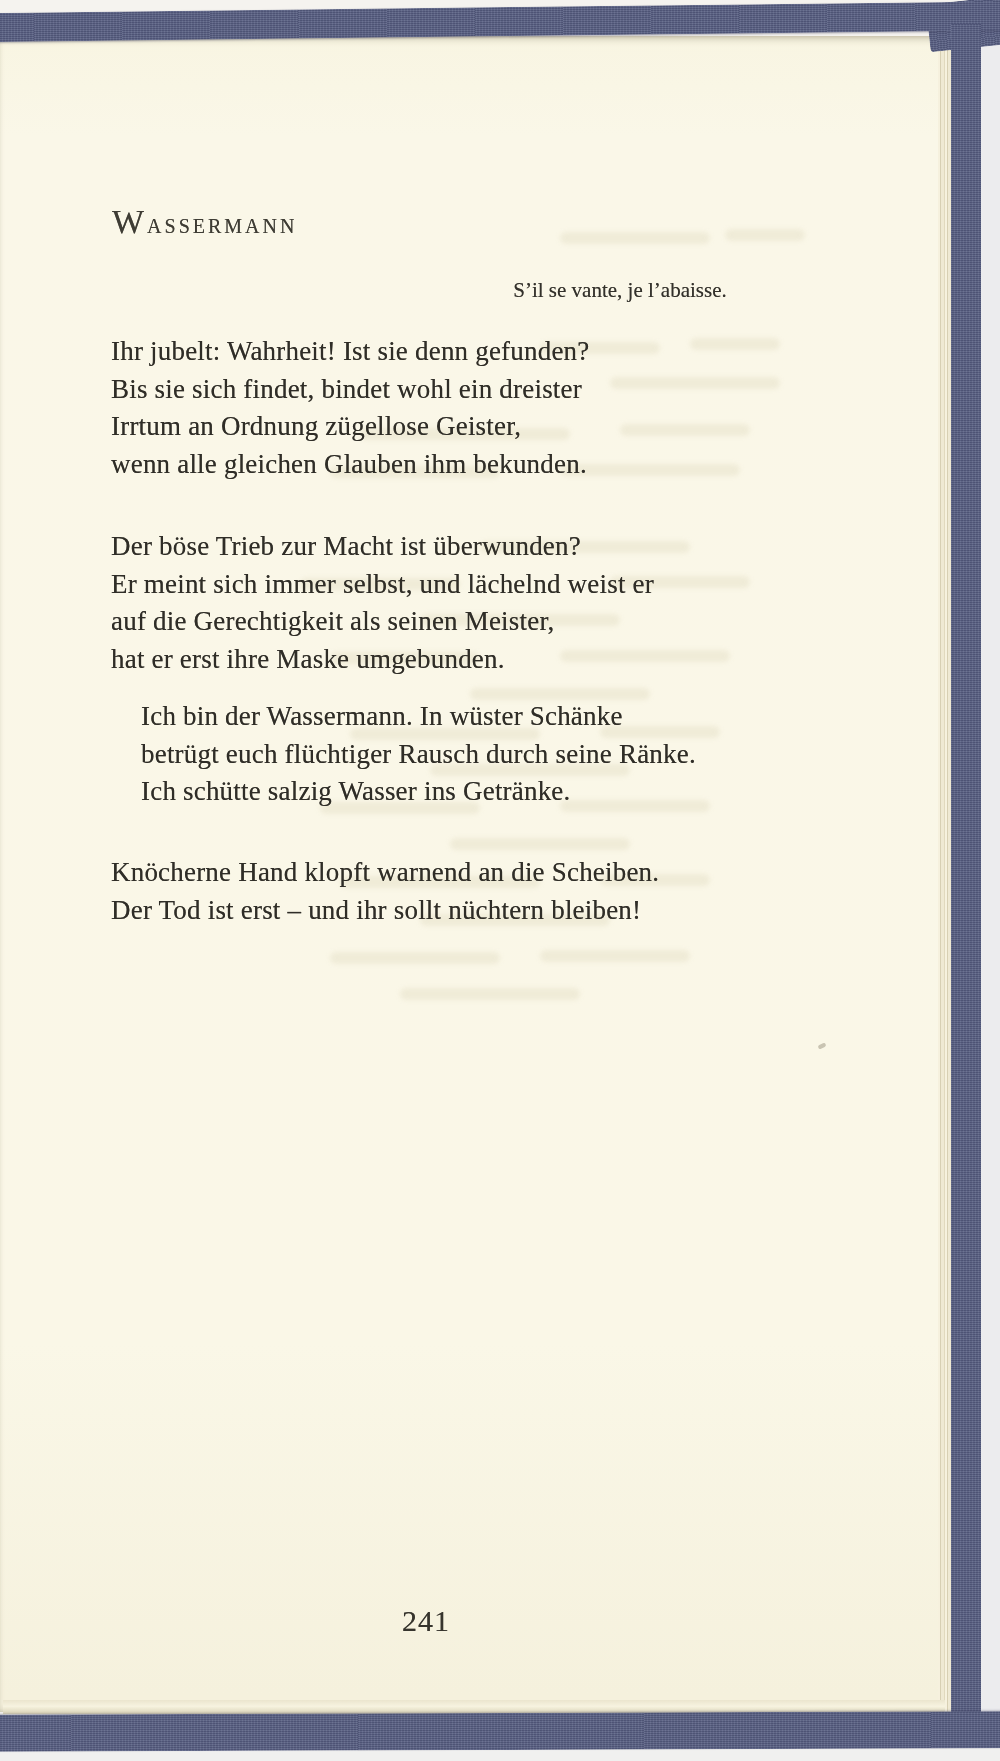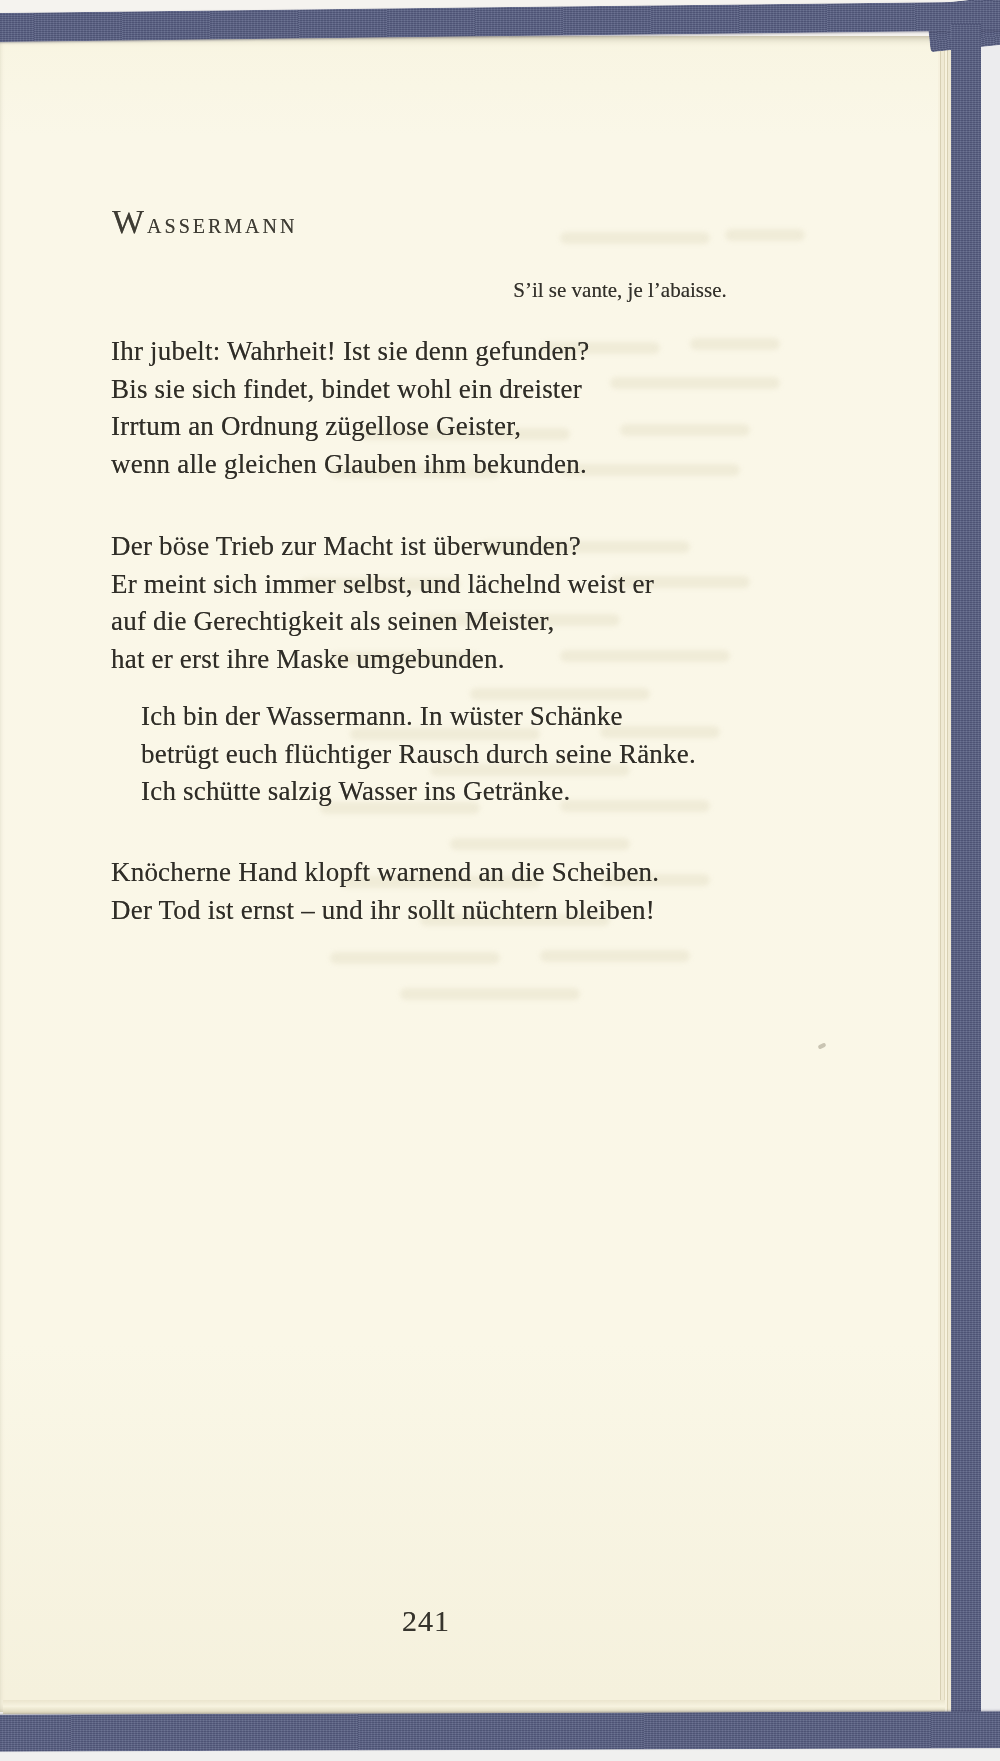--- a/index.html
+++ b/index.html
@@ -129,21 +129,21 @@
     </div>
 
     <div class="stanza s3">
       <div>Ich bin der Wassermann. In wüster Schänke</div>
       <div>betrügt euch flüchtiger Rausch durch seine Ränke.</div>
       <div>Ich schütte salzig Wasser ins Getränke.</div>
     </div>
 
     <div class="stanza s4">
       <div>Knöcherne Hand klopft warnend an die Scheiben.</div>
-      <div>Der Tod ist ernst – und ihr sollt nüchtern bleiben!</div>
+      <div>Der Tod ist erst – und ihr sollt nüchtern bleiben!</div>
     </div>
 
     <div class="pagenum">241</div>
 
     <div class="speck"></div>
   </div>
 
   <div class="stack-right"></div>
   <div class="stack-bottom"></div>
 

